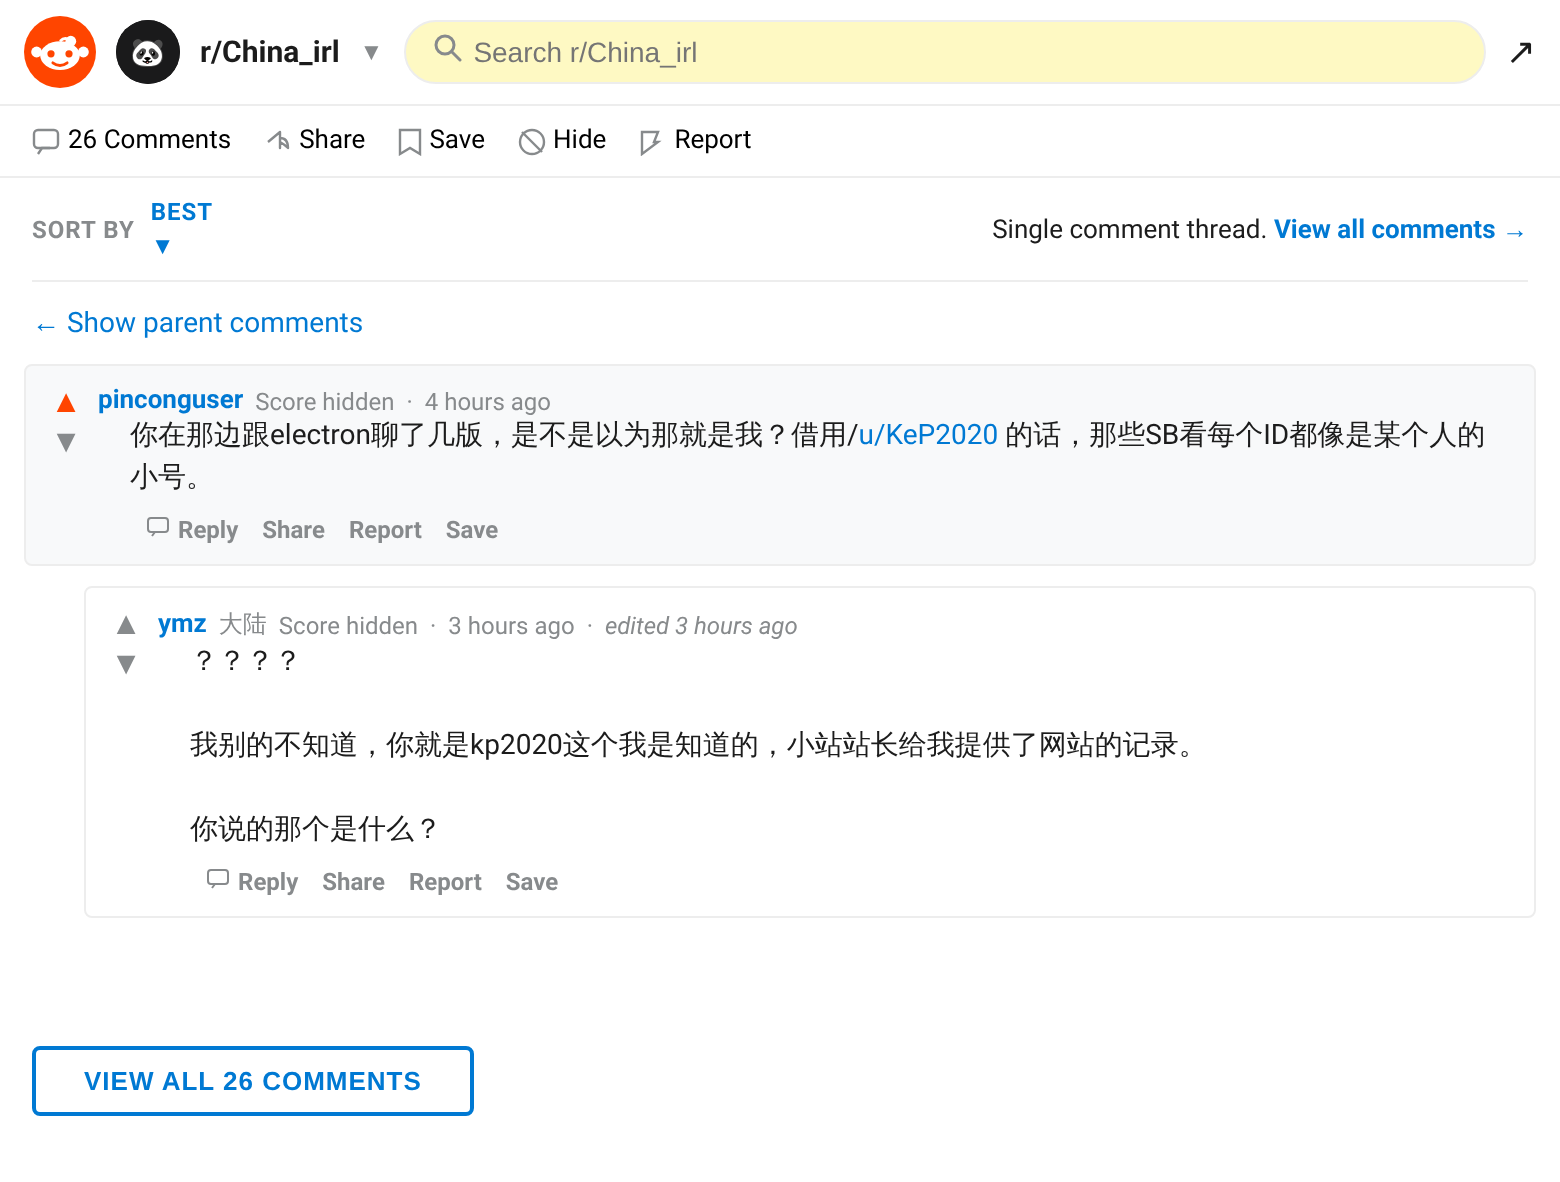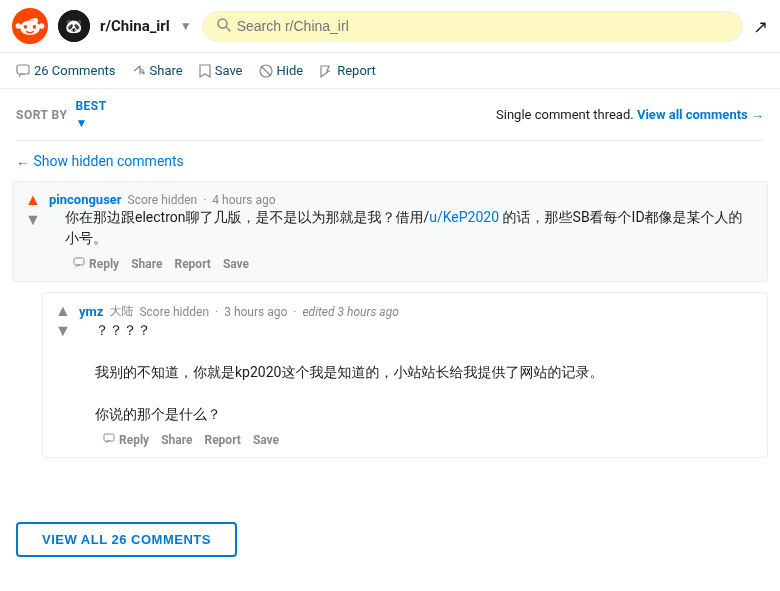--- a/index.html
+++ b/index.html
@@ -59,21 +59,21 @@
       gap: 16px;
       border-bottom: 1px solid #ededed;
       color: #878a8c;
       font-size: 13px;
     }
     .action-item {
       display: flex;
       align-items: flex-end;
       gap: 4px;
       cursor: pointer;
-      color: #0c4a6e;
+      color: #000000;
     }
 
     
     .sort-bar {
       display: flex;
       align-items: center;
       padding: 10px 16px;
       gap: 8px;
       color: #878a8c;
       font-size: 12px;
@@ -315,21 +315,21 @@
     <span>▼</span>
   </div>
   <div class="single-thread-text">
     <span>Single comment thread.</span>
     <a href="#">View all comments →</a>
   </div>
 </div>
 <hr class="sort-divider">
 
 <div class="parent-comments-bar">
-  <span>← Show hidden comments</span>
+  <span>← Show parent comments</span>
 </div>
 
 <div class="comments-section">
 
   <div class="comment">
     <div style="display:flex;align-items:flex-start;">
       <div class="vote-col">
         <span class="vote-up active">▲</span>
         <span class="vote-down">▼</span>
       </div>

